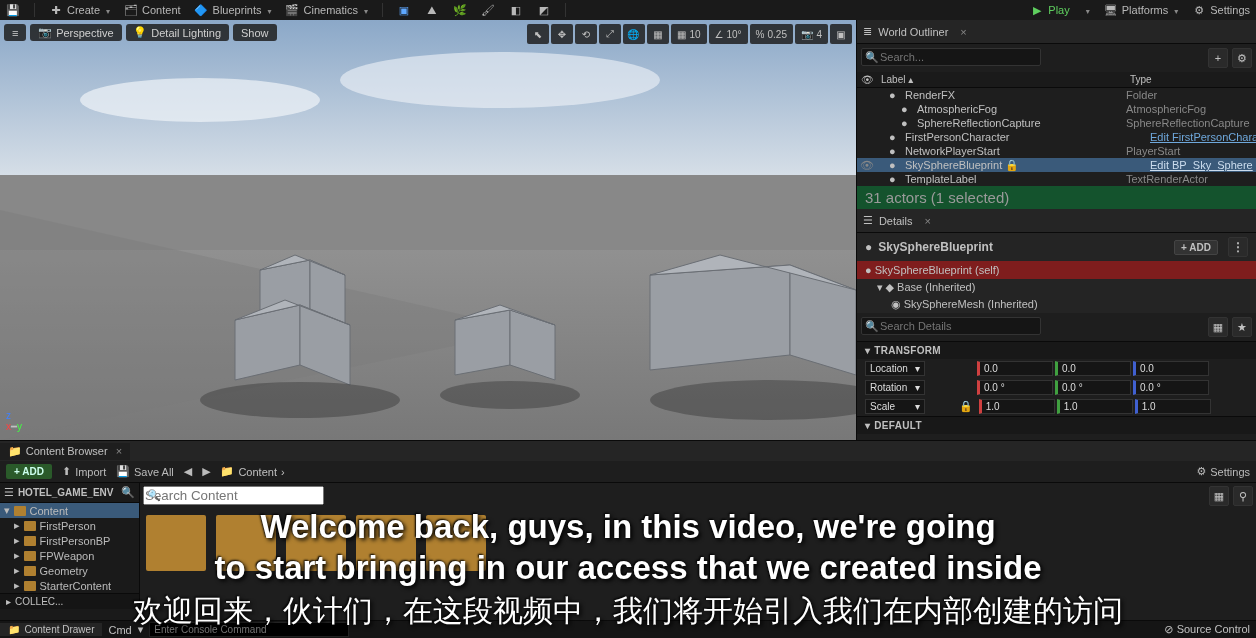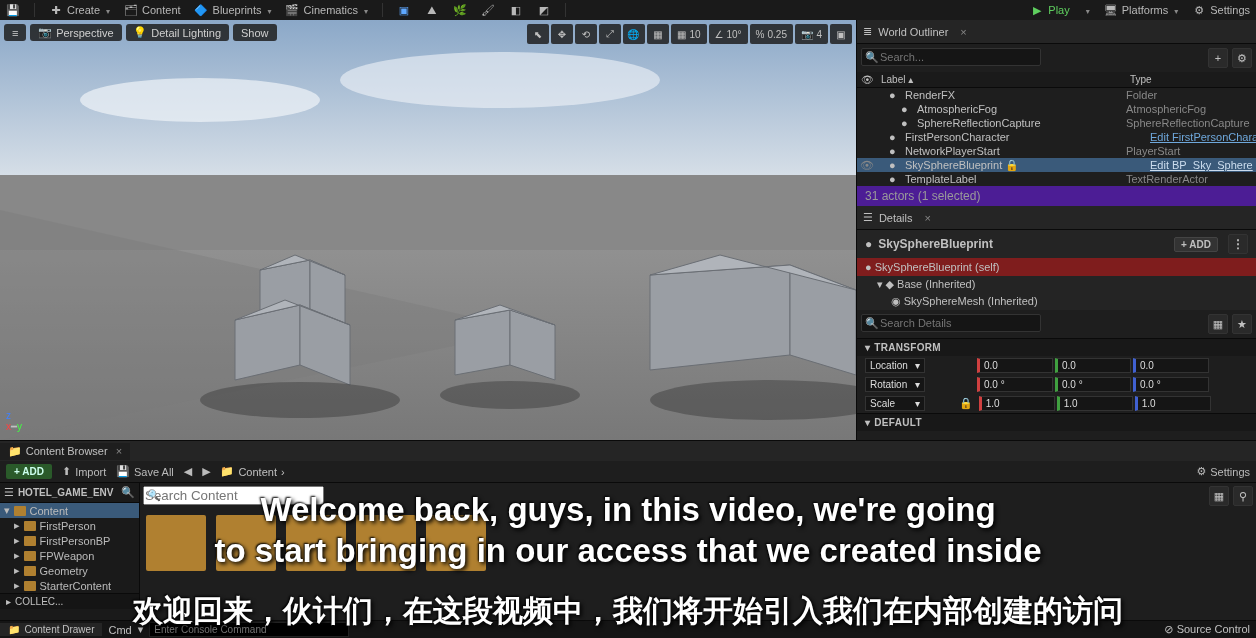--- a/index.html
+++ b/index.html
@@ -39,21 +39,21 @@
 .outliner-head .col-eye{ width:20px; padding:2px 4px; } .outliner-head .col-label{ flex:1; padding:2px 4px; } .outliner-head .col-type{ width:130px; padding:2px 4px; }
 .outliner-body { background:#1e1e1e; }
 .ol-row { display:flex; align-items:center; height:14px; font-size:11px; }
 .ol-row .eye { width:20px; text-align:center; color:#888; cursor:pointer; }
 .ol-row .lbl { flex:1; display:flex; align-items:center; gap:4px; }
 .ol-row .typ { width:130px; color:#888; cursor:pointer; white-space:nowrap; overflow:hidden; }
 .ol-row .typ.link { color:#6fa8dc; text-decoration:underline;padding-left:24px; }
 .ol-row.sel { background:#3a5a7a; }
 .ol-row.sel .typ{ color:#cde; }
 .ol-ico { width:12px; height:12px; display:inline-block; }
-.outliner-status { padding:3px 8px; background:#4c1d95; color:#9a9a9a; font-size:12px; }
+.outliner-status { padding:3px 8px; background:#14532d; color:#9a9a9a; font-size:15px; }
 
 
 .details { flex:1; overflow:hidden; display:flex; flex-direction:column; }
 .details-header { background:#242424; padding:4px 8px; display:flex; align-items:center; gap:6px; font-size:12px; font-weight:600; }
 .details-header .add-btn { margin-left:auto; background:#333; border:1px solid #444; padding:1px 6px; border-radius:2px; font-size:10px; cursor:pointer; }
 .comp-row { background:#7f1d1d; padding:3px 8px; font-size:11px; }
 .comp-child { background:#242424; padding:2px 8px 2px 20px; font-size:11px; }
 .section-h { background:#181818; padding:3px 8px; font-size:10px; font-weight:600; border-top:1px solid #0a0a0a; display:flex; align-items:center; gap:4px; cursor:pointer; letter-spacing:0.3px; }
 .prop-row { display:flex; align-items:center; padding:2px 8px; gap:6px; font-size:11px; }
 .prop-label { width:100px; color:#bbb; }
@@ -89,21 +89,21 @@
 .cb-thumb { width:60px; height:56px; background:#b08030; border-radius:2px; cursor:pointer;}
 .cb-footer { height:18px; background:#151515; border-top:1px solid #0a0a0a; display:flex; align-items:center;}
 .cb-footer .f-tab{ padding:1px 8px; background:#252525; font-size:10px; display:flex; gap:4px; align-items:center;}
 .cb-footer .cmd{ flex:1; padding:0 6px; display:flex; gap:6px; align-items:center;}
 .cb-footer input{ background:#000000; border:1px solid #222; padding:1px 4px; font-size:10px; color:#888; width:200px;}
 .cb-footer .right{ margin-left:auto; display:flex; gap:4px; align-items:center; padding-right:6px;}
 
 
 .subs { position:absolute; left:0; right:0; bottom:6px; text-align:center; pointer-events:none; z-index:50;}
 .subs .en{ font-size:33px; font-weight:700; color:#fff; text-shadow:2px 2px 4px #000,-1px -1px 2px #000; line-height:1.25;}
-.subs .zh{ font-size:30px; font-weight:700; color:#fff; text-shadow:2px 2px 4px #000,-1px -1px 2px #000; margin-top:20px;}
+.subs .zh{ font-size:30px; font-weight:400; color:#fff; text-shadow:2px 2px 4px #000,-1px -1px 2px #000; margin-top:3px;}
 
 svg{ display:block; }
 .chev::after{content:"▾"; font-size:8px; margin-left:2px; color:#888;}
 
 .collec-bar{ background:#151515; padding:2px 6px; font-size:10px; display:flex; align-items:center; gap:4px; border-top:1px solid #0a0a0a;}
 </style>
 </head>
 <body>
 
 <div class="top-toolbar">

